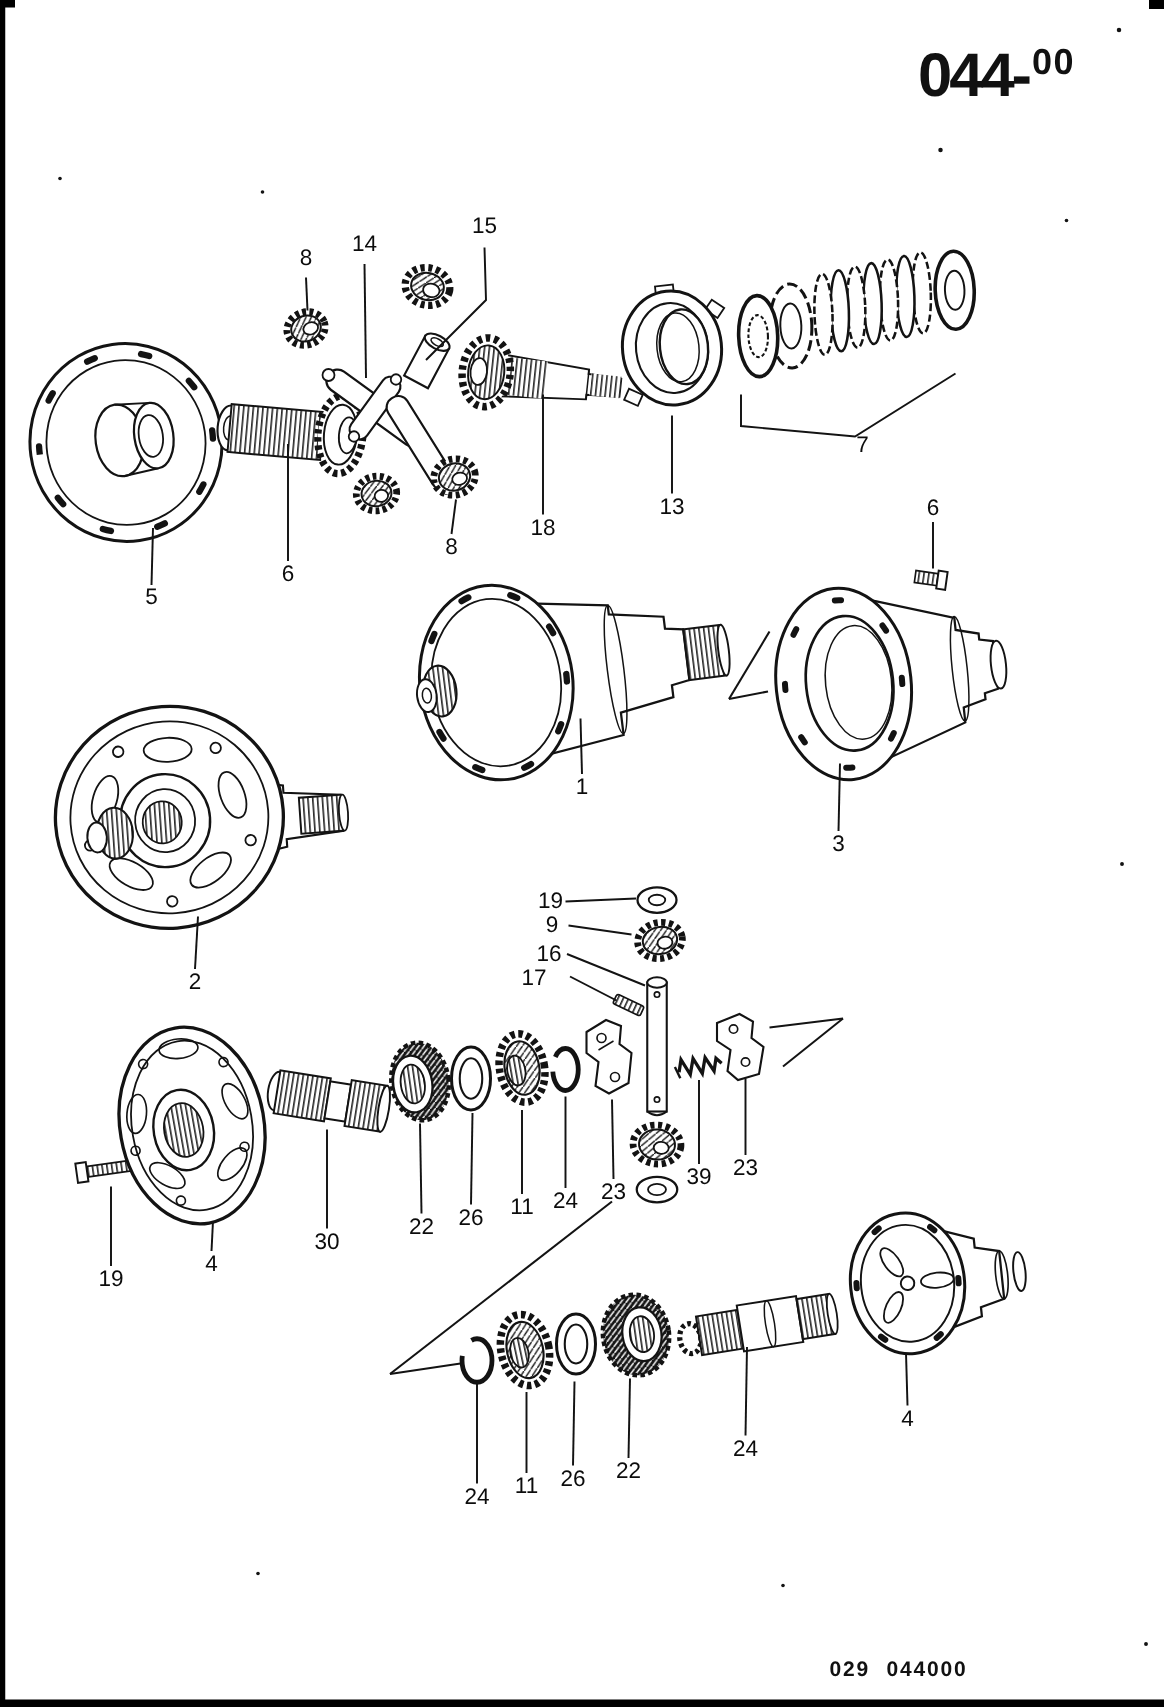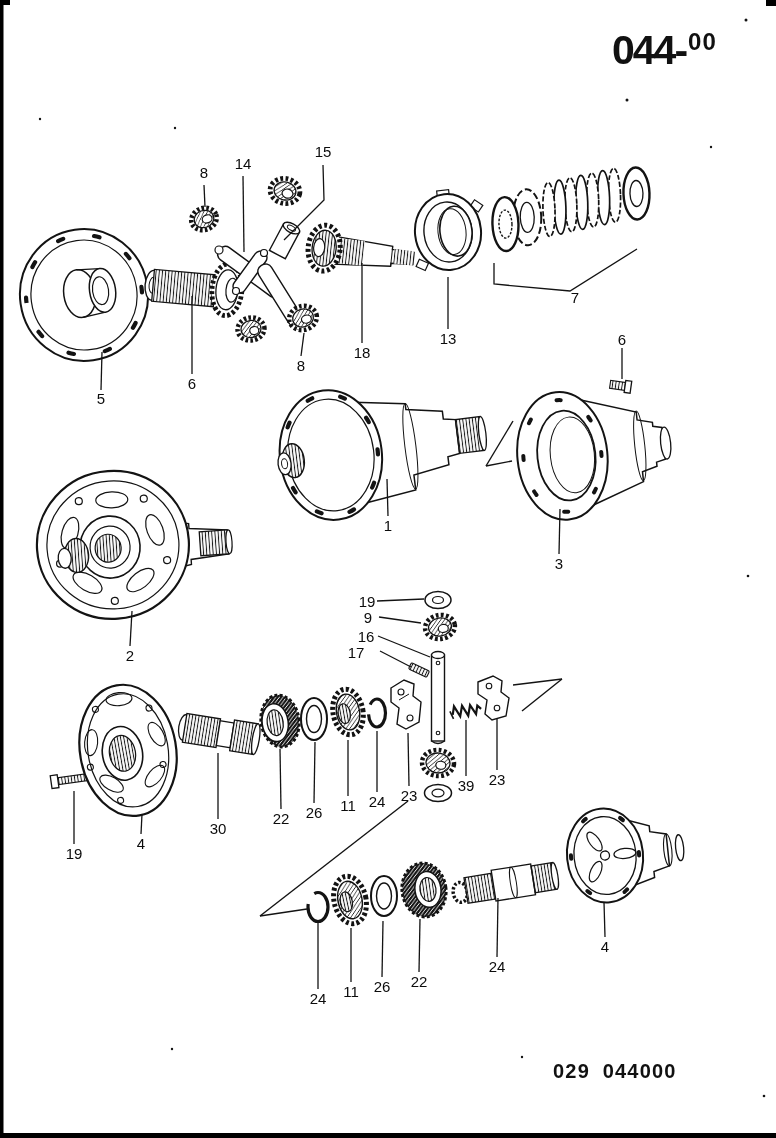--- a/index.html
+++ b/index.html
@@ -2,21 +2,21 @@
 <html><head>
 <meta charset="utf-8">
 <style>
   html,body{margin:0;padding:0;background:#e8e8e8;}
   .page{position:relative;width:776px;height:1138px;background:#ffffff;overflow:hidden;
         font-family:"Liberation Sans",sans-serif;color:#111;}
   .page svg{position:absolute;left:0;top:0;}
   .header-code{position:absolute;left:612px;top:30px;display:flex;z-index:3;}
   .header-code .big{font-size:41px;font-weight:bold;letter-spacing:-2px;line-height:1;}
   .header-code .small{font-size:24px;font-weight:bold;letter-spacing:1px;line-height:1;margin:0 0 3px 2px;}
-  .footer-code{position:absolute;left:553px;top:1060px;font-size:20px;font-weight:bold;
+  .footer-code{position:absolute;left:553px;top:1104px;font-size:14px;font-weight:bold;
                letter-spacing:1.2px;word-spacing:6px;z-index:3;}
   .callout{position:absolute;transform:translate(-50%,-50%);font-size:15px;font-weight:500;
            color:#0c0c0c;z-index:2;white-space:nowrap;}
 </style>
 </head>
 <body>
 
 <div class="page">
 
   <svg width="776" height="1138" viewBox="0 0 776 1138">

